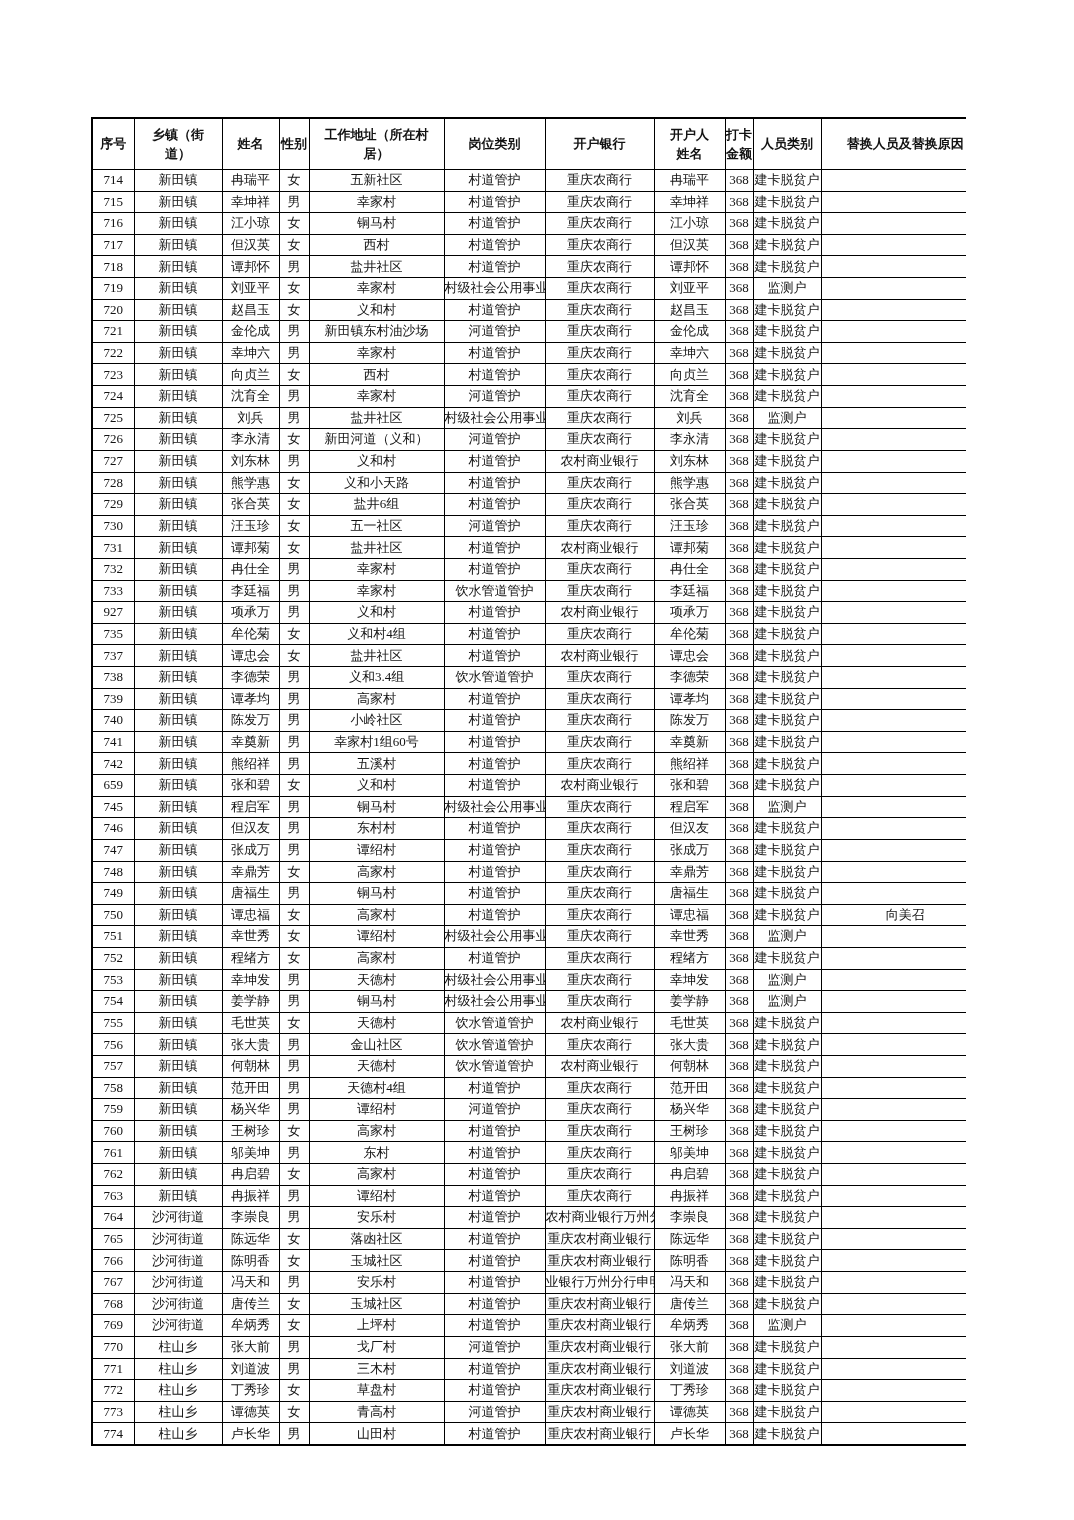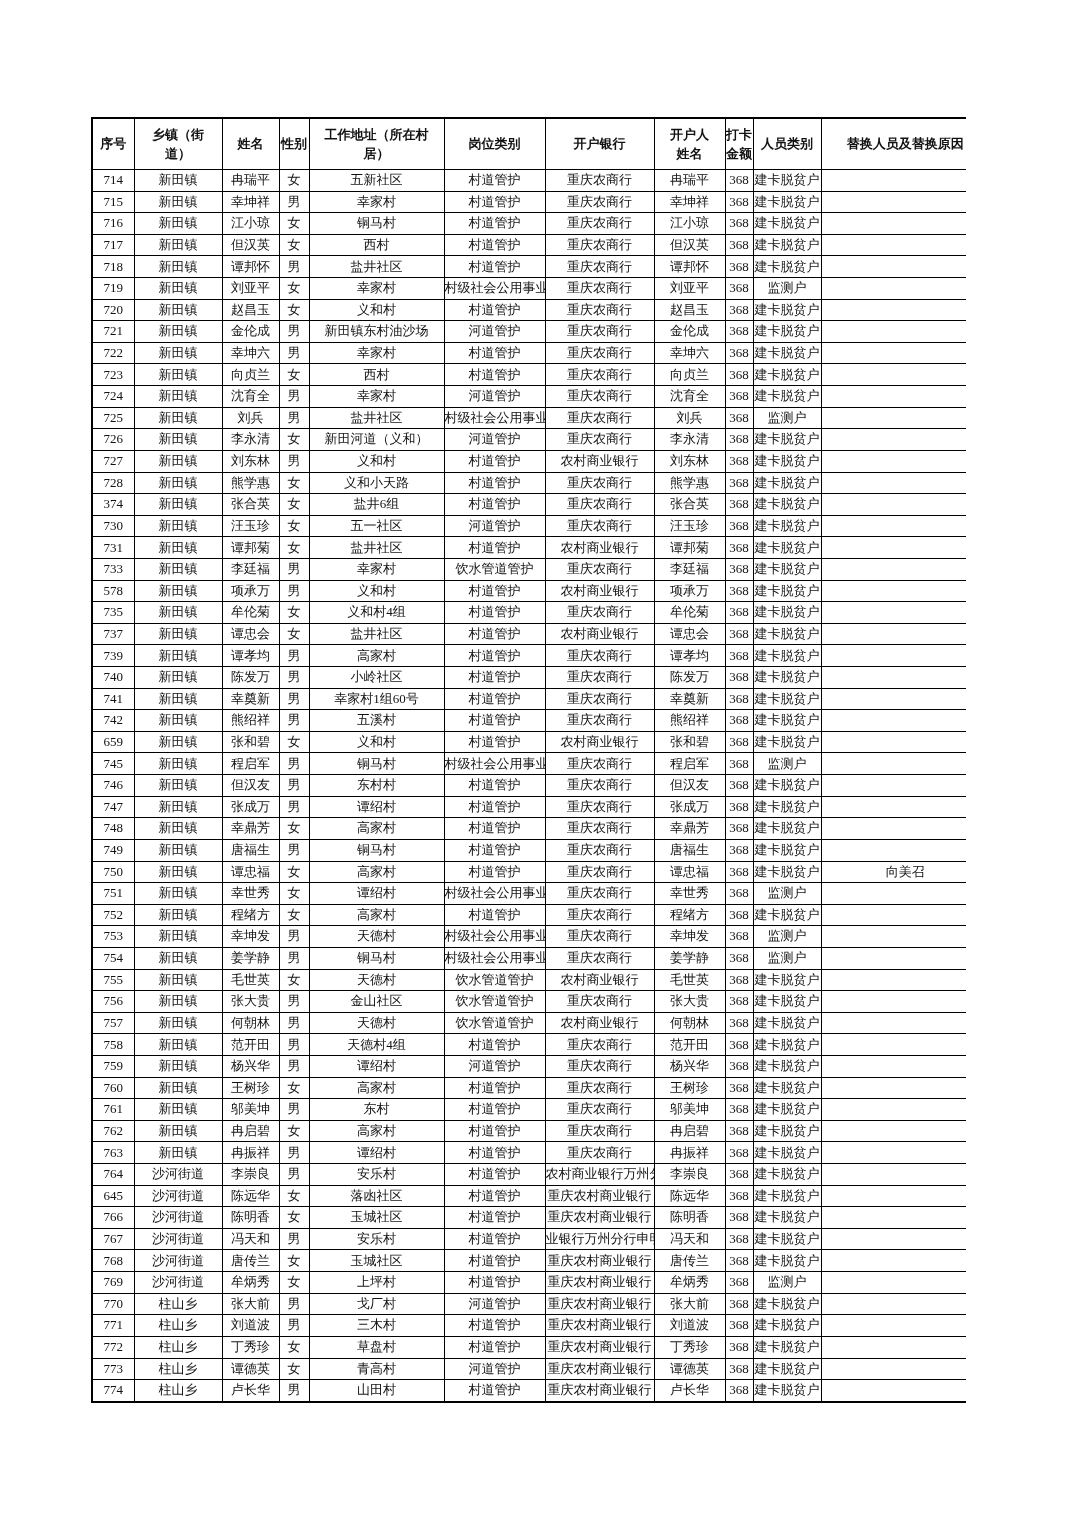--- a/index.html
+++ b/index.html
@@ -279,21 +279,21 @@
           <td>女</td>
           <td>义和小天路</td>
           <td>村道管护</td>
           <td>重庆农商行</td>
           <td>熊学惠</td>
           <td>368</td>
           <td>建卡脱贫户</td>
           <td></td>
         </tr>
         <tr>
-          <td>374</td>
+          <td>729</td>
           <td>新田镇</td>
           <td>张合英</td>
           <td>女</td>
           <td>盐井6组</td>
           <td>村道管护</td>
           <td>重庆农商行</td>
           <td>张合英</td>
           <td>368</td>
           <td>建卡脱贫户</td>
           <td></td>
@@ -318,34 +318,47 @@
           <td>女</td>
           <td>盐井社区</td>
           <td>村道管护</td>
           <td>农村商业银行</td>
           <td>谭邦菊</td>
           <td>368</td>
           <td>建卡脱贫户</td>
           <td></td>
         </tr>
         <tr>
+          <td>732</td>
+          <td>新田镇</td>
+          <td>冉仕全</td>
+          <td>男</td>
+          <td>幸家村</td>
+          <td>村道管护</td>
+          <td>重庆农商行</td>
+          <td>冉仕全</td>
+          <td>368</td>
+          <td>建卡脱贫户</td>
+          <td></td>
+        </tr>
+        <tr>
           <td>733</td>
           <td>新田镇</td>
           <td>李廷福</td>
           <td>男</td>
           <td>幸家村</td>
           <td>饮水管道管护</td>
           <td>重庆农商行</td>
           <td>李廷福</td>
           <td>368</td>
           <td>建卡脱贫户</td>
           <td></td>
         </tr>
         <tr>
-          <td>578</td>
+          <td>927</td>
           <td>新田镇</td>
           <td>项承万</td>
           <td>男</td>
           <td>义和村</td>
           <td>村道管护</td>
           <td>农村商业银行</td>
           <td>项承万</td>
           <td>368</td>
           <td>建卡脱贫户</td>
           <td></td>
@@ -365,20 +378,33 @@
         </tr>
         <tr>
           <td>737</td>
           <td>新田镇</td>
           <td>谭忠会</td>
           <td>女</td>
           <td>盐井社区</td>
           <td>村道管护</td>
           <td>农村商业银行</td>
           <td>谭忠会</td>
+          <td>368</td>
+          <td>建卡脱贫户</td>
+          <td></td>
+        </tr>
+        <tr>
+          <td>738</td>
+          <td>新田镇</td>
+          <td>李德荣</td>
+          <td>男</td>
+          <td>义和3.4组</td>
+          <td>饮水管道管护</td>
+          <td>重庆农商行</td>
+          <td>李德荣</td>
           <td>368</td>
           <td>建卡脱贫户</td>
           <td></td>
         </tr>
         <tr>
           <td>739</td>
           <td>新田镇</td>
           <td>谭孝均</td>
           <td>男</td>
           <td>高家村</td>
@@ -695,21 +721,21 @@
           <td>男</td>
           <td>安乐村</td>
           <td>村道管护</td>
           <td>农村商业银行万州分行</td>
           <td>李崇良</td>
           <td>368</td>
           <td>建卡脱贫户</td>
           <td></td>
         </tr>
         <tr>
-          <td>645</td>
+          <td>765</td>
           <td>沙河街道</td>
           <td>陈远华</td>
           <td>女</td>
           <td>落凼社区</td>
           <td>村道管护</td>
           <td>重庆农村商业银行</td>
           <td>陈远华</td>
           <td>368</td>
           <td>建卡脱贫户</td>
           <td></td>

